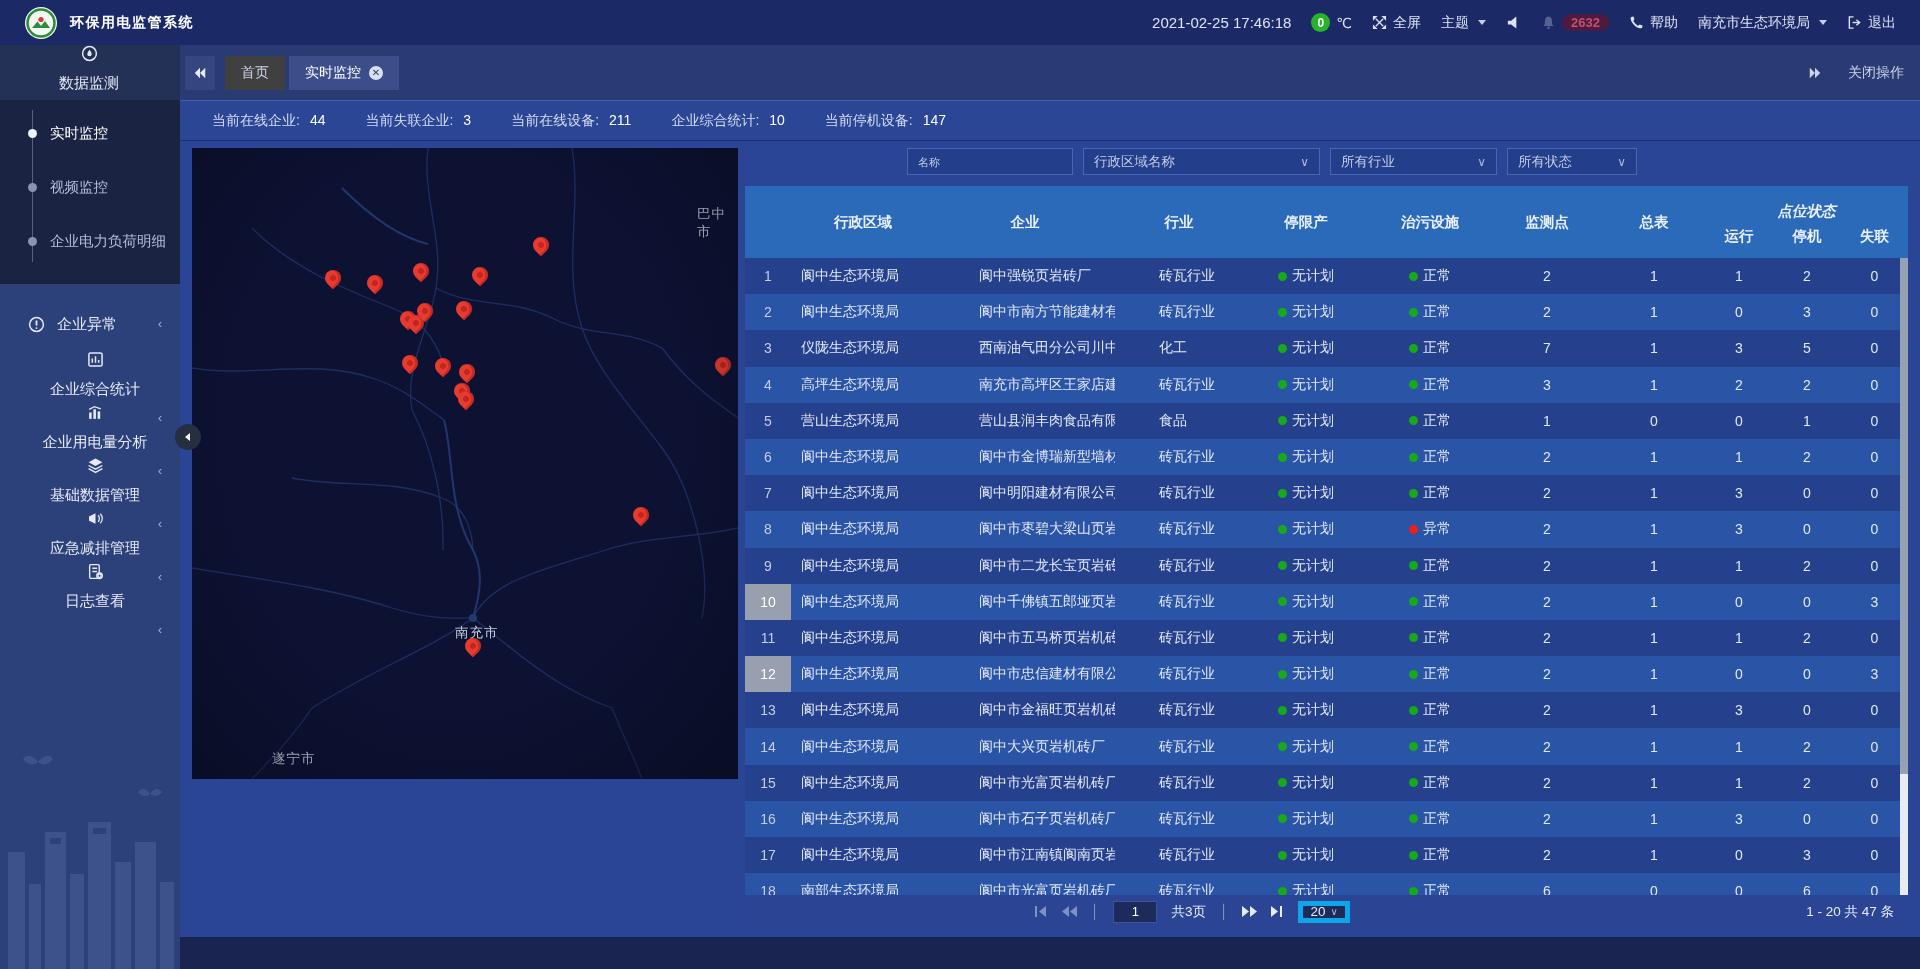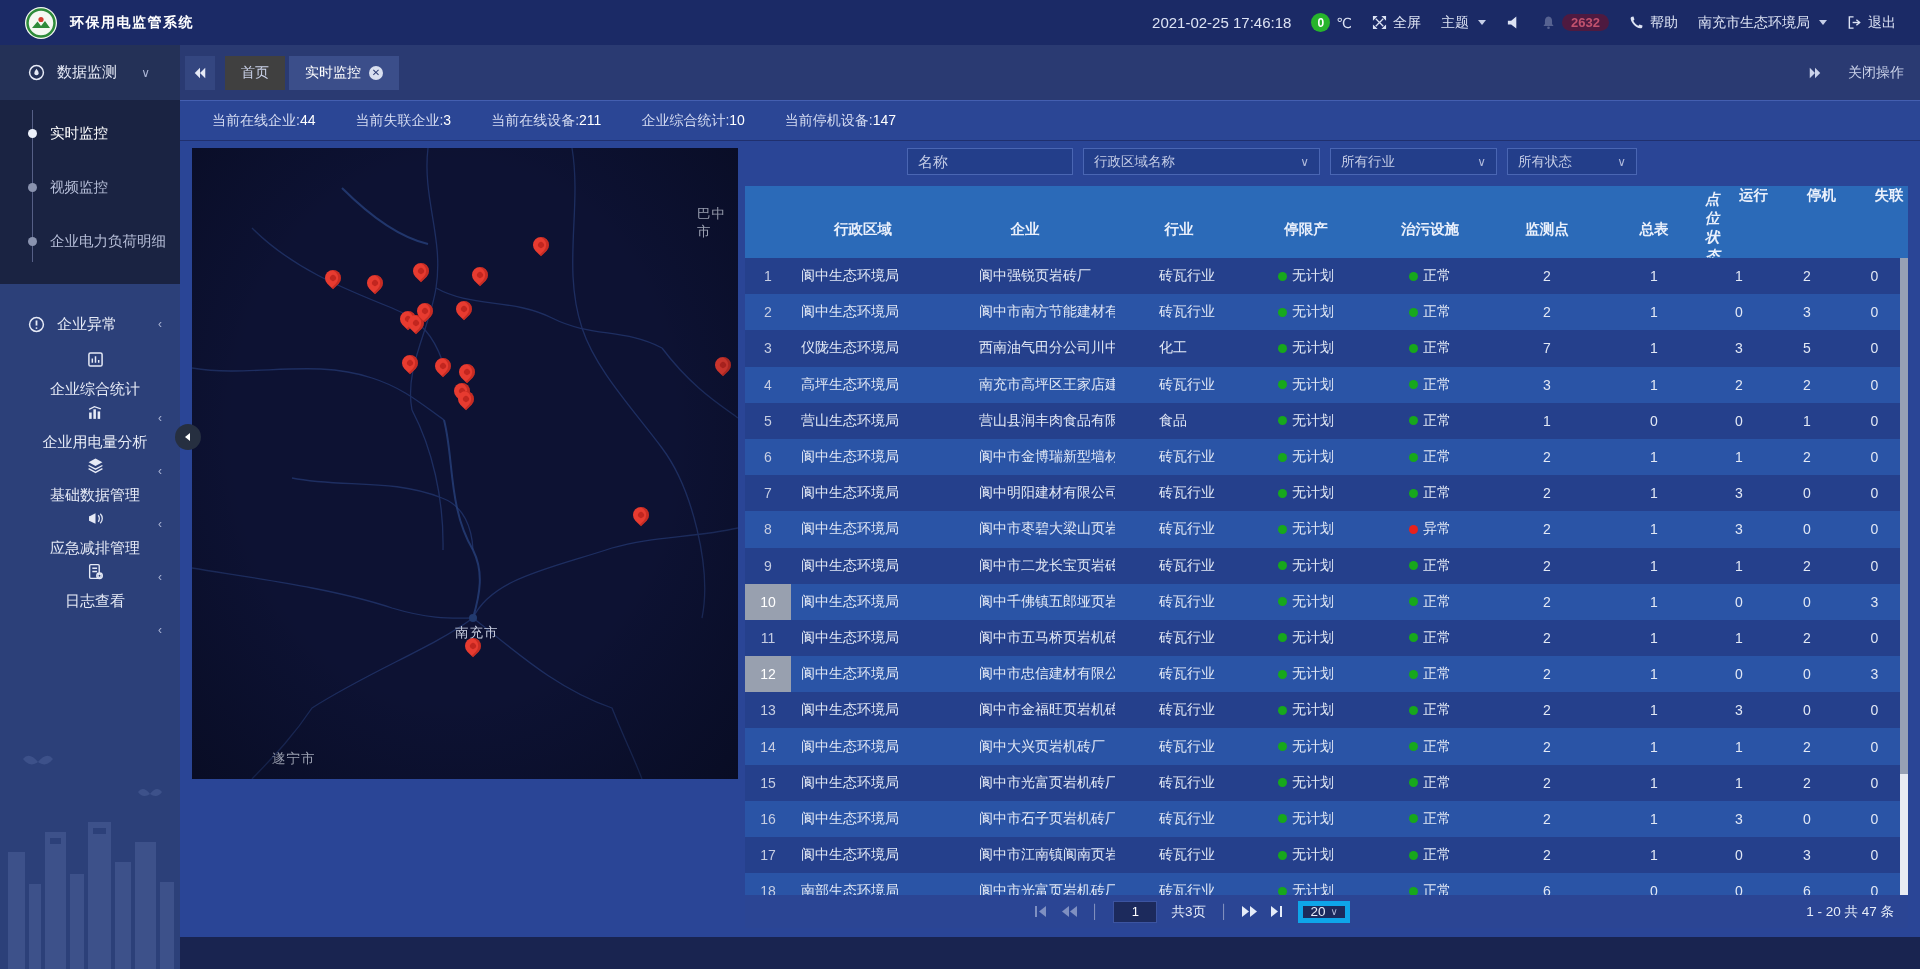--- a/index.html
+++ b/index.html
@@ -20,21 +20,21 @@
     border-right:4px solid transparent; border-top:5px solid #C7CFE8; margin-left:3px; }
   .notice-badge { background:rgba(96,22,52,.75); color:#C2526E; font-size:13px; font-weight:bold;
     padding:1px 9px; border-radius:10px; }
   .dim-icon { opacity:.3; }
   .icon { display:inline-flex; }
 
   
   .sidebar { position:absolute; left:0; top:45px; width:180px; height:924px;
     background:#2C4079; color:#E6EAF6; overflow:hidden; }
   .menu-group-header { height:55px; display:flex; align-items:center; gap:12px;
-    padding:0 30px 0 28px; font-size:15px; cursor:pointer; background:#243157; }
+    padding:0 30px 0 28px; font-size:15px; cursor:pointer; background:#243157;flex-direction:column; }
   .menu-item { height:52px; display:flex; align-items:center; gap:12px;
     padding:0 18px 0 28px; font-size:15px; cursor:pointer; }
   .menu-item + .menu-item { margin-top:1px;flex-direction:column; }
   .menu-chevron { margin-left:auto; color:#AAB4D4; font-size:12px; }
   .submenu { background:#1A2342; position:relative; padding:6px 0 16px 0; }
   .submenu-line { position:absolute; left:32px; top:10px; bottom:22px; width:1px; background:#565F86; }
   .submenu-item { position:relative; height:54px; display:flex; align-items:center;
     padding-left:50px; font-size:14.5px; color:#B6BED8; cursor:pointer; white-space:nowrap; }
   .submenu-item .bullet { position:absolute; left:28px; width:9px; height:9px;
     border-radius:50%; background:#8A93AF; }
@@ -54,21 +54,21 @@
   .tab.inactive { background:#404040; margin-right:4px; }
   .tab.active { background:#3B4E8A; color:#FFFFFF; }
   .tab-close { width:14px; height:14px; border-radius:50%; background:#D9E0F0; color:#2A3A72;
     font-size:10px; line-height:14px; text-align:center; font-weight:bold; }
   .tabbar-right { margin-left:auto; display:flex; align-items:center; gap:26px;
     padding-right:16px; font-size:14px; }
 
   .statsbar { position:absolute; left:0; top:55px; width:100%; height:41px; background:#2B4695;
     border-top:1px solid #445FB0; border-bottom:1px solid #20306E;
     display:flex; align-items:center; gap:40px; padding-left:32px; font-size:14px; }
-  .stat { display:flex; gap:0;text-align:right; }
+  .stat { display:flex; gap:10px;text-align:right; }
   .stat .lbl { color:#D5DCF2; }
   .stat .val { color:#FFFFFF; }
 
   .workspace { position:absolute; left:0; top:96px; width:100%; height:796px; background:#2A4596; }
   .footer { position:absolute; left:0; top:892px; width:100%; height:32px; background:#192450; }
 
   
   .map { position:absolute; left:12px; top:7px; width:546px; height:631px;
     background:#0D1233; overflow:hidden; cursor:grab; }
   .map::after { content:''; position:absolute; inset:0; pointer-events:none;
@@ -87,28 +87,28 @@
   .right-panel { position:absolute; left:565px; top:7px; width:1163px; }
 
   .filters { position:relative; height:27px; margin-bottom:11px; }
   .f-ctl { position:absolute; top:0; height:27px; background:#233E8A; border:1px solid #4A66B3;
     display:flex; align-items:center; padding:0 10px; font-size:13.5px; color:#C4CCE6; cursor:pointer; }
   .f-name  { left:162px; width:166px; }
   .f-region{ left:338px; width:237px; }
   .f-ind   { left:585px; width:167px; }
   .f-stat  { left:762px; width:130px; }
   .f-ctl input { background:transparent; border:none; outline:none; color:#14b8a6;
-    font-size:15px; width:100%; font-family:inherit; }
+    font-size:11px; width:100%; font-family:inherit; }
   .f-ctl input::placeholder { color:#C4CCE6; }
   .f-caret { margin-left:auto; color:#AFB9DA; font-size:12px; }
 
   .thead { display:grid; grid-template-columns:46px 144px 180px 128px 126px 122px 112px 102px 203px;
     height:72px; background:#2B6AB8; color:#EAF0FB; font-size:14.5px; font-weight:bold; }
   .th { display:flex; align-items:center; justify-content:center; }
-  .th-group { display:flex; flex-direction:row; }
+  .th-group { display:flex; flex-direction:column; justify-content:center; }
   .th-group .g-label { text-align:center; font-style:italic; padding:4px 0 6px; }
   .th-sub { display:grid; grid-template-columns:68px 68px 67px; }
   .th-sub span { text-align:center; }
 
   .tbody { position:relative; height:637px; overflow:hidden; }
   .trow { display:grid; grid-template-columns:46px 144px 180px 128px 126px 122px 112px 102px 68px 68px 67px;
     height:36.2px; align-items:center; font-size:14px; color:#E2E8F5; cursor:pointer; }
   .trow.odd  { background:#25408C; }
   .trow.even { background:#2A54A6; }
   .td { text-align:center; white-space:nowrap; overflow:hidden; }

